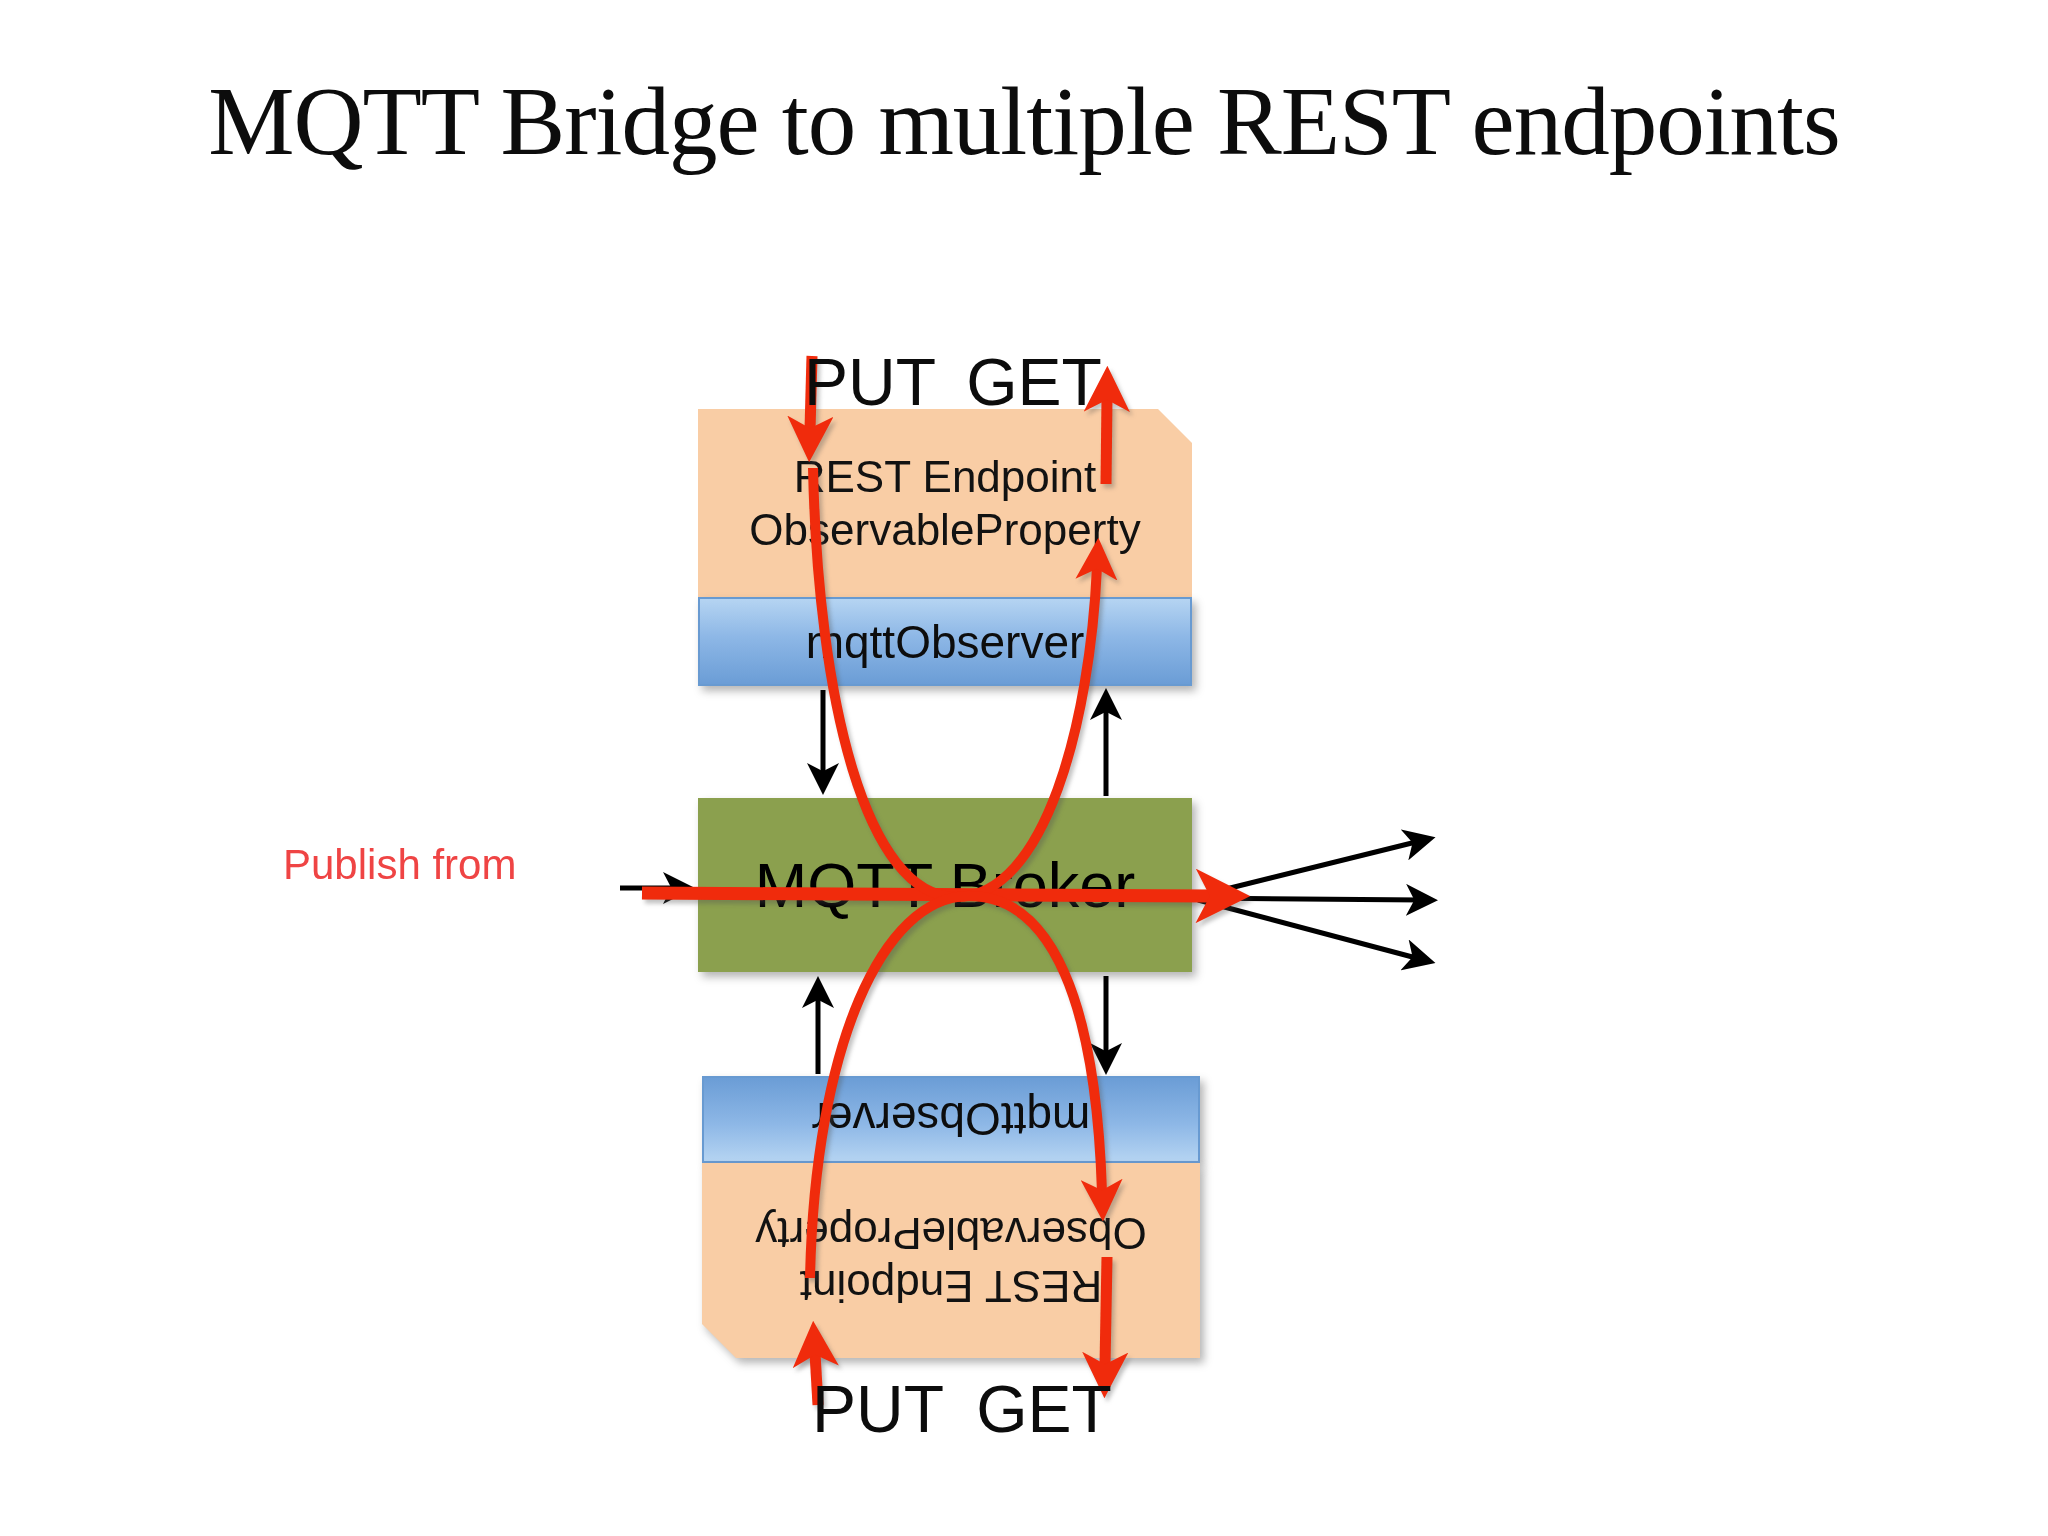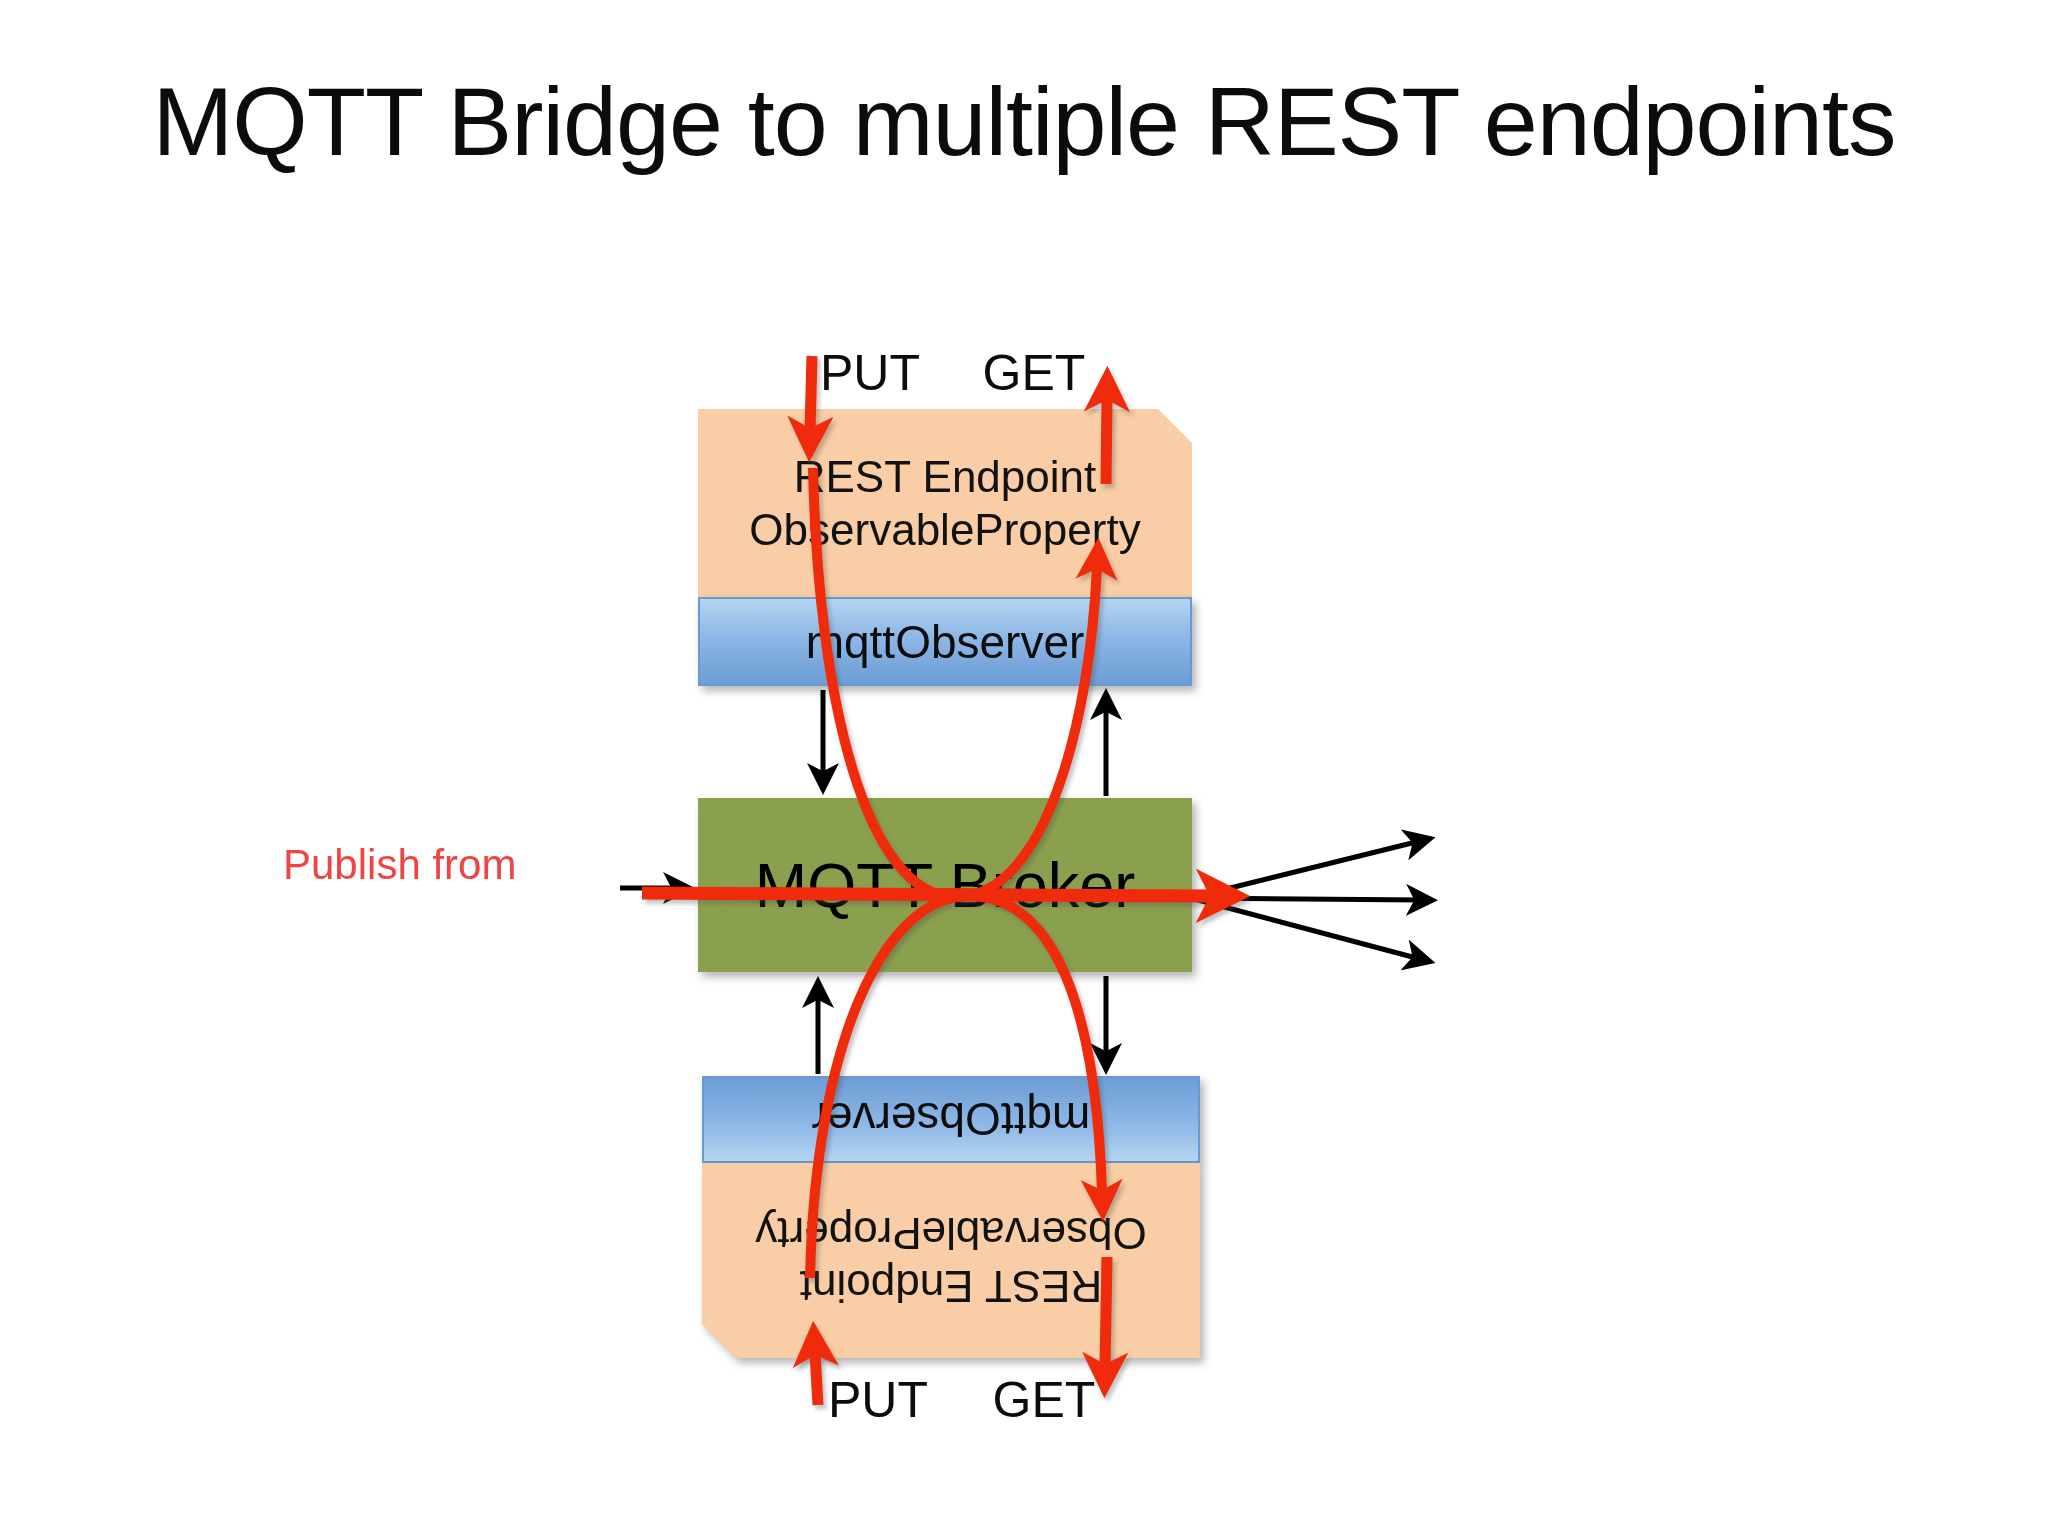--- a/index.html
+++ b/index.html
@@ -2,21 +2,21 @@
 <html><head>
 <meta charset="utf-8">
 <style>
   html,body{margin:0;padding:0;background:#fff;}
   .stage{
     position:relative;width:2048px;height:1536px;background:#ffffff;overflow:hidden;
     font-family:"Liberation Sans", sans-serif;color:#000;
   }
   .title{
     position:absolute;left:0;top:66px;width:2048px;text-align:center;
-    font-size:97px;font-weight:400;color:#0c0c0c;letter-spacing:-1px;
+    font-size:97px;font-weight:400;color:#0c0c0c;letter-spacing:-1px;font-family:Liberation Serif, serif;
   }
   .box{position:absolute;display:flex;align-items:center;justify-content:center;
        text-align:center;}
   .shadowed{filter:drop-shadow(4px 5px 4px rgba(90,90,90,.45));}
   .endpoint{
     background:#f9cda5;
     clip-path:polygon(0 0, calc(100% - 34px) 0, 100% 34px, 100% 100%, 0 100%);
     font-size:44px;line-height:53px;color:#121212;
   }
   .observer{
@@ -28,21 +28,21 @@
     background:#8ba04e;font-size:63px;color:#000;
   }
   .top-endpoint{left:698px;top:409px;width:494px;height:188px;}
   .top-observer{left:698px;top:597px;width:494px;height:89px;}
   .broker-box{left:698px;top:798px;width:494px;height:174px;}
   .wrap{position:absolute;}
   .wrap-bottom-observer{left:702px;top:1076px;width:498px;height:87px;}
   .wrap-bottom-endpoint{left:702px;top:1163px;width:498px;height:195px;}
   .fill{width:100%;height:100%;}
   .flip{transform:rotate(180deg);}
-  .lbl{position:absolute;font-size:50px;color:#0c0c0c;text-align:center;width:170px;}
+  .lbl{position:absolute;font-size:66px;color:#0c0c0c;text-align:center;width:170px;}
   .lbl-put-top{left:785px;top:344px;}
   .lbl-get-top{left:949px;top:344px;}
   .lbl-put-bottom{left:793px;top:1371px;}
   .lbl-get-bottom{left:959px;top:1371px;}
   .side-label{position:absolute;font-size:42px;line-height:62px;color:#ef4444;}
   .publish-from{left:283px;top:834px;}
   .publish-to{left:1457px;top:840px;}
   .arrows{position:absolute;left:0;top:0;pointer-events:none;}
   .redgrp{filter:drop-shadow(3px 4px 2px rgba(80,80,80,.35));}
 </style>

